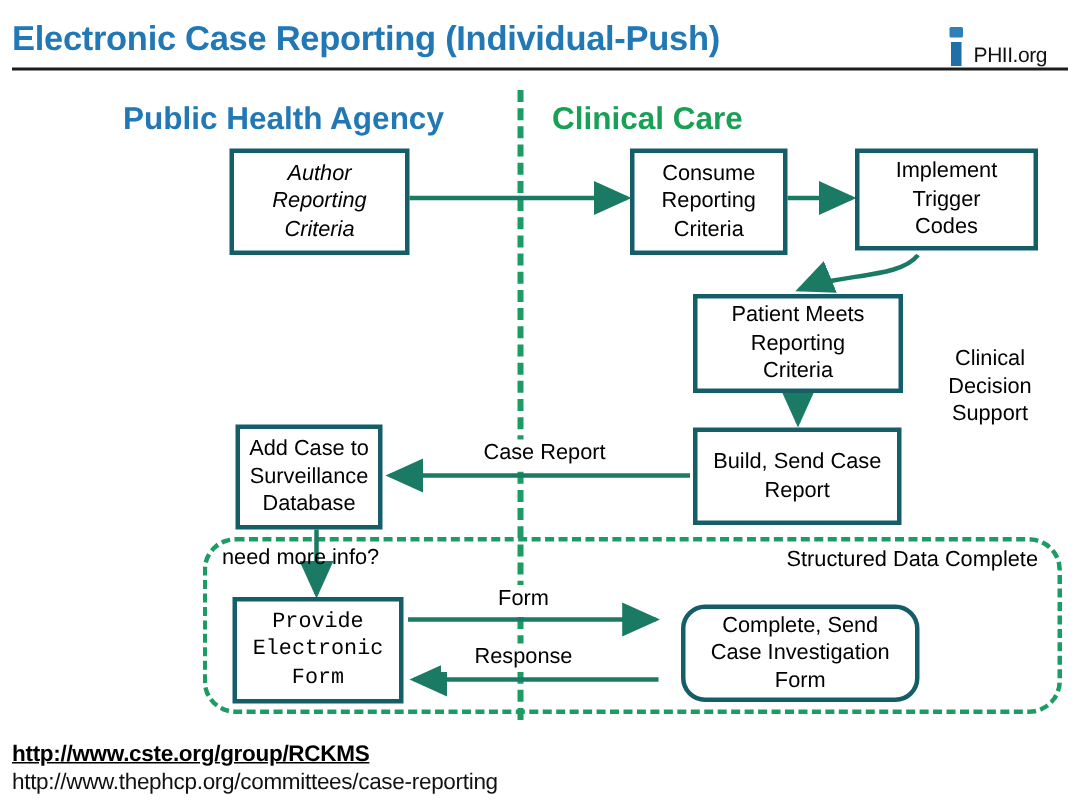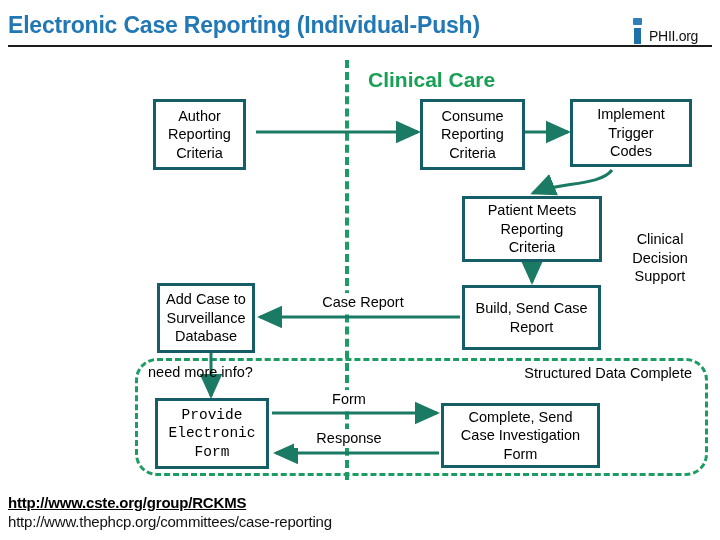--- a/index.html
+++ b/index.html
@@ -95,20 +95,21 @@
   <div class="logo-wrap">
     <span class="logo-i">
       <span class="dot"></span>
       <span class="stem"></span>
     </span>
     <span class="logo-text">PHII.org</span>
   </div>
 
   <div class="header-rule"></div>
 
+  <div class="col-head pha">Public Health Agency</div>
   <div class="col-head cc">Clinical Care</div>
   <div class="divider"></div>
 
   <div class="sdc-region"></div>
 
   <svg class="arrow-svg" viewBox="0 0 720 540">
     <defs>
       <marker id="ah" markerWidth="9" markerHeight="9" refX="7.4" refY="4.5" orient="auto">
         <path d="M0,0.7 L8.4,4.5 L0,8.3 z" fill="#1a7a63"></path>
       </marker>
@@ -126,21 +127,21 @@
       <path d="M460,317 L260,317"></path>
 
       <path d="M211,352 L211,396"></path>
 
       <path d="M272,413 L437,413"></path>
 
       <path d="M439,453 L276,453"></path>
     </g>
   </svg>
 
-  <div class="box" style="left: 153px; top: 99px; width: 93px; height: 71px; white-space: pre-line;">Author
+  <div class="box" style="left: 153px; top: 99px; width: 120px; height: 71px; white-space: pre-line; font-style: italic;">Author
 Reporting
 Criteria</div>
 
   <div class="box" style="left: 420px; top: 99px; width: 105px; height: 71px; white-space: pre-line;">Consume
 Reporting
 Criteria</div>
 
   <div class="box" style="left: 570px; top: 99px; width: 122px; height: 68px; white-space: pre-line;">Implement
 Trigger
 Codes</div>
@@ -153,21 +154,21 @@
 Surveillance
 Database</div>
 
   <div class="box" style="left: 462px; top: 285px; width: 139px; height: 65px; white-space: pre-line;">Build, Send Case
 Report</div>
 
   <div class="box" style="left: 155px; top: 398px; width: 114px; height: 71px; white-space: pre-line; font-family: Liberation Mono, monospace;">Provide
 Electronic
 Form</div>
 
-  <div class="box" style="left: 441px; top: 403px; width: 159px; height: 65px; white-space: pre-line;">Complete, Send
+  <div class="box" style="left: 454px; top: 403px; width: 159px; height: 65px; white-space: pre-line; border-radius: 16px;">Complete, Send
 Case Investigation
 Form</div>
 
 
   <div class="label" style="left: 612px; top: 230px; width: 96px; white-space: pre-line;">Clinical
 Decision
 Support</div>
 
   <div class="label bg" style="left: 300px; top: 293px; width: 120px; white-space: pre-line;">Case Report</div>
 

